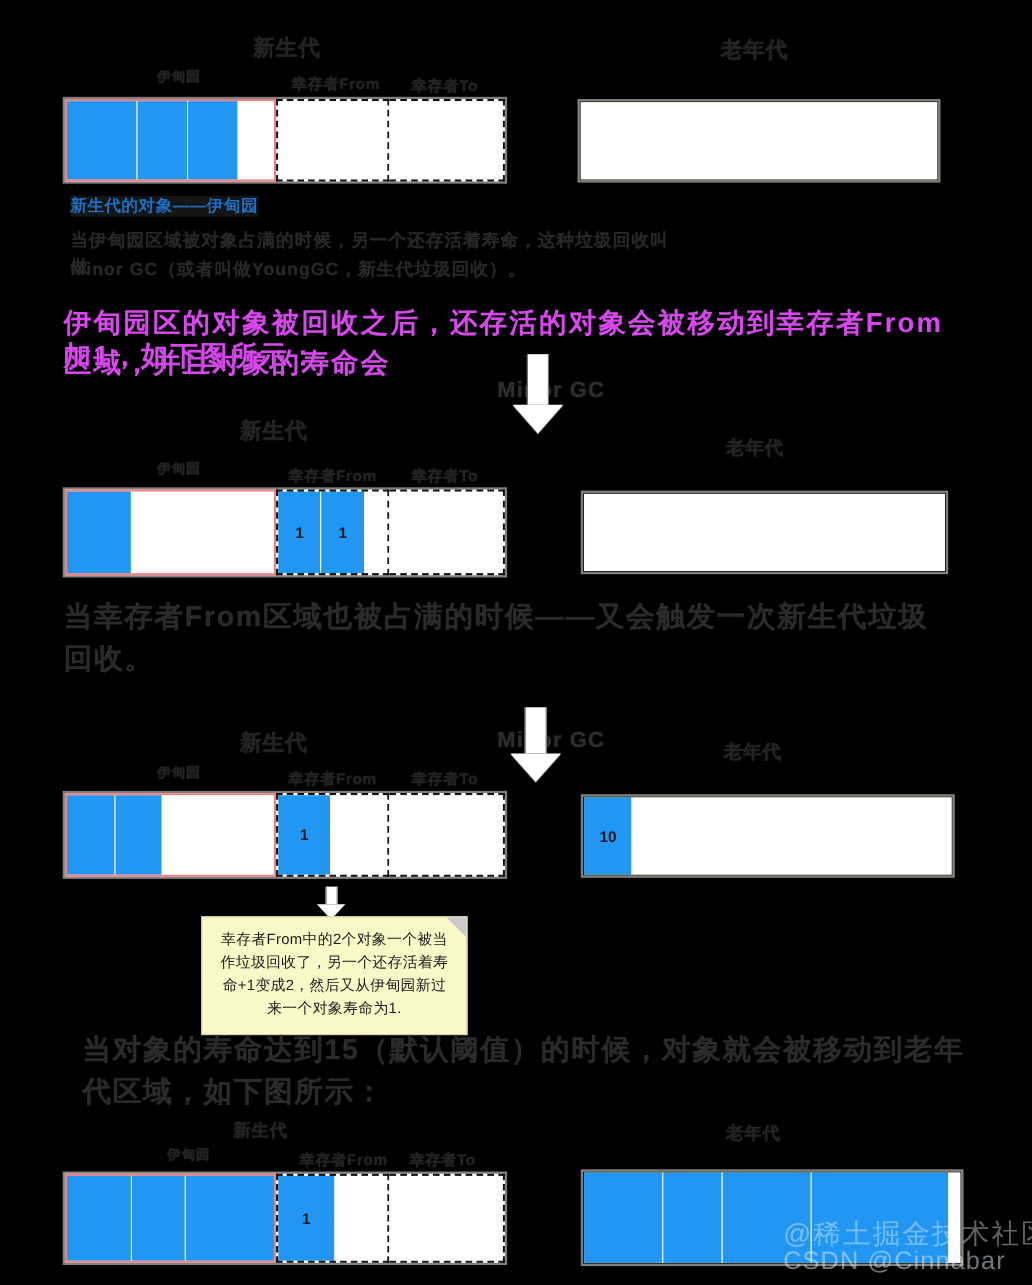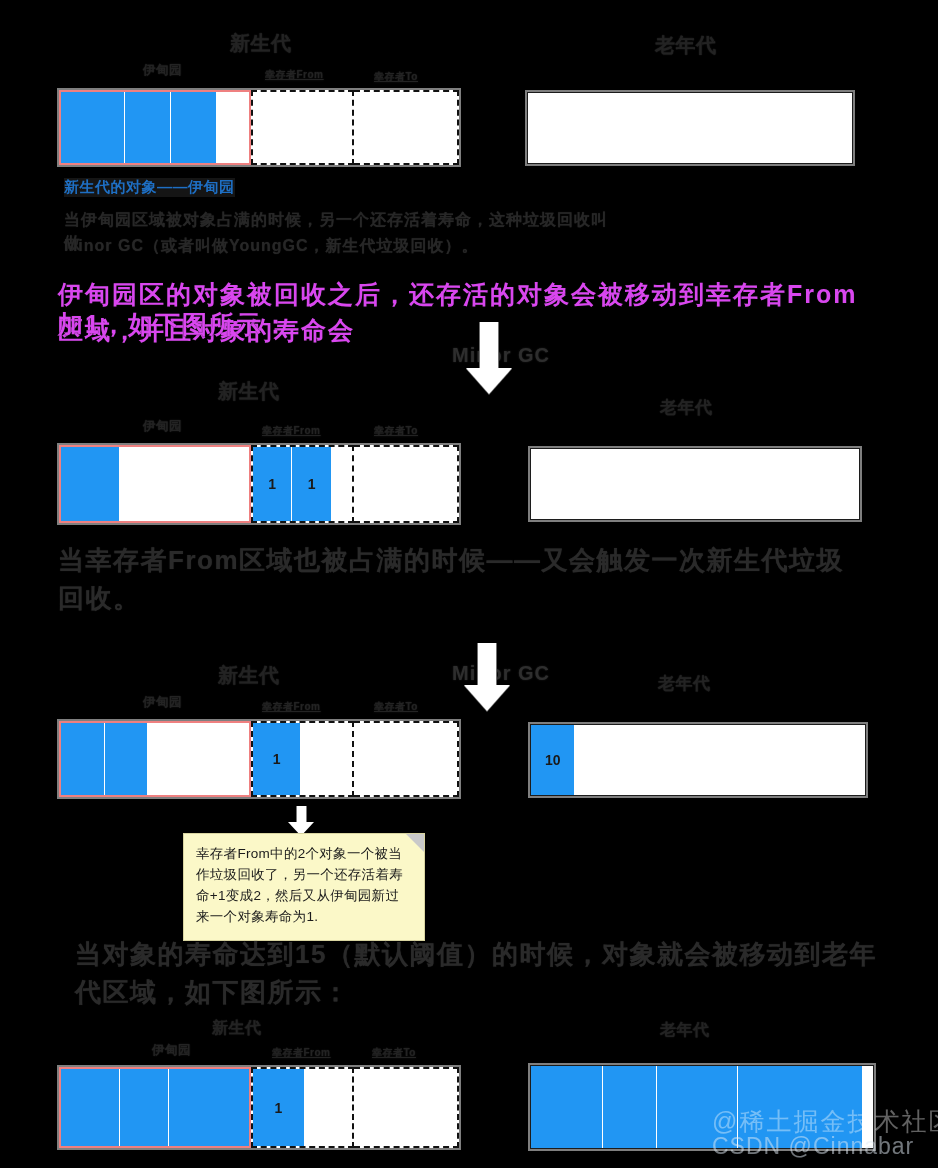--- a/index.html
+++ b/index.html
@@ -18,21 +18,21 @@
   .dark-label {
     color: #232323;
     font-size: 15px;
     font-weight: 700;
     white-space: nowrap;
     letter-spacing: .5px;
     text-shadow: 0 0 1px #1d1d1d, 0 0 2px #181818;
     filter: blur(0.45px);
   }
   .dark-label.sm { font-size: 12.5px; }
-  .dark-label.xs { font-size: 10px; text-decoration: underline; }
+  .dark-label.xs { font-size: 14px; }
   .dark-para {
     color: #272727;
     font-size: 16px;
     font-weight: 700;
     letter-spacing: 1px;
     line-height: 1.45;
     text-shadow: 0 0 1px #202020;
     filter: blur(0.5px);
   }
   .dark-para.big {
@@ -149,20 +149,21 @@
 
   
   .note {
     position: absolute;
     background: #fbf8c8;
     border: 1px solid #d8d4a0;
     padding: 10px 12px 12px 12px;
     color: #1b1b1b;
     font-size: 13.5px;
     line-height: 1.55;
+    text-align: center;
     letter-spacing: .3px;
   }
   .note .fold {
     position: absolute;
     top: 0; right: 0;
     width: 0; height: 0;
     border-top: 18px solid #c9c9c9;
     border-left: 18px solid transparent;
   }
 

